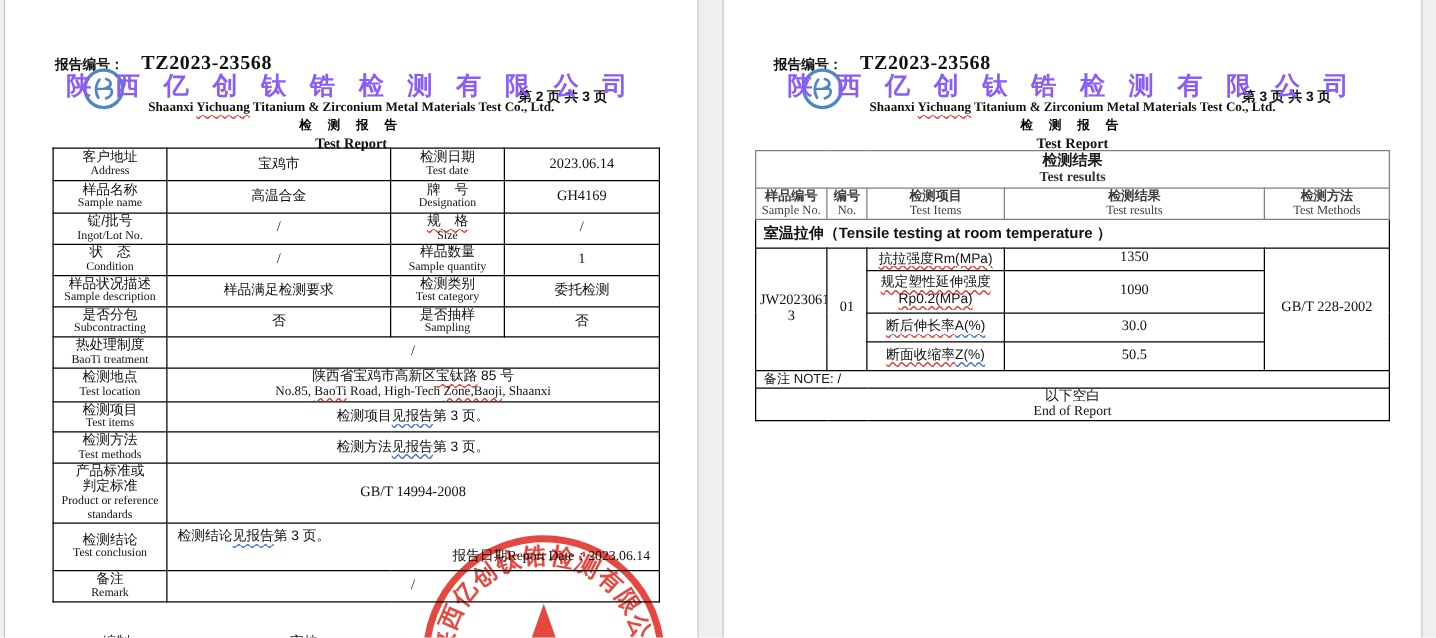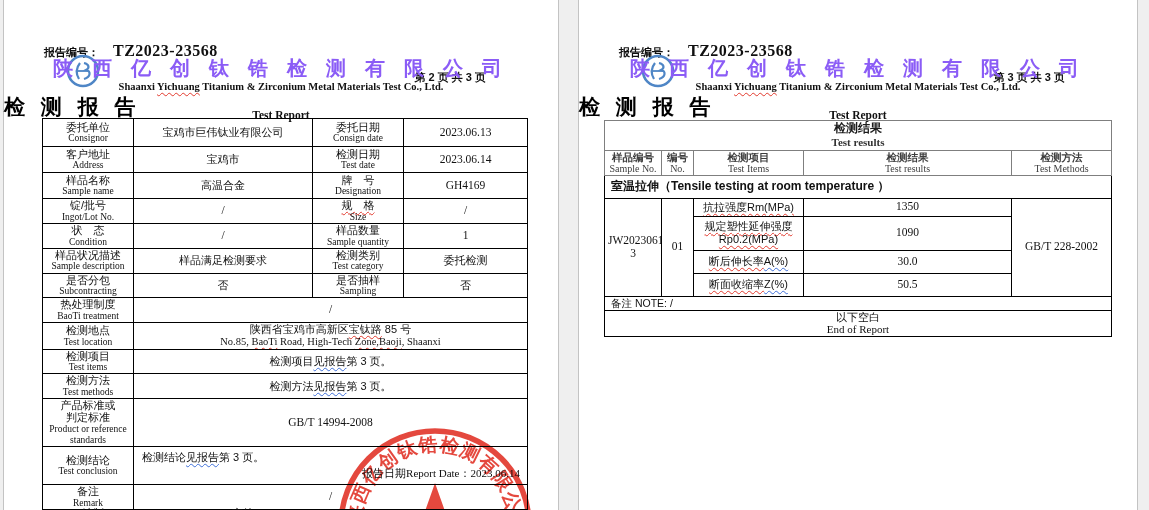--- a/index.html
+++ b/index.html
@@ -25,22 +25,22 @@
   .company-zh{
     position:absolute;top:55px;left:0;width:100%;text-align:center;
     font-size:20px;font-weight:bold;letter-spacing:7px;color:#8b5cf6;
     font-family:"Liberation Serif","DejaVu Serif",serif;white-space:nowrap;
   }
   .company-en{
     position:absolute;top:81px;left:0;width:100%;text-align:center;
     font-size:10.5px;font-weight:bold;font-family:"Liberation Serif",serif;white-space:nowrap;
   }
   .title-zh{
-    position:absolute;top:93px;left:0;width:100%;
-    font-size:21px;font-weight:bold;letter-spacing:5px;color:#000;white-space:nowrap;
+    position:absolute;top:93px;left:0;width:100%;text-align:center;
+    font-size:10px;font-weight:bold;letter-spacing:5px;color:#000;white-space:nowrap;
   }
   .title-en{
     position:absolute;top:109px;left:0;width:100%;text-align:center;
     font-size:11.5px;font-weight:bold;font-family:"Liberation Serif",serif;
   }
 
   
   .wr{text-decoration-line:underline;text-decoration-style:wavy;text-decoration-color:#e23a2e;text-decoration-thickness:1px;text-underline-offset:2px;}
   .wb{text-decoration-line:underline;text-decoration-style:wavy;text-decoration-color:#3f6fd8;text-decoration-thickness:1px;text-underline-offset:2px;}
 
@@ -91,32 +91,20 @@
 
   <table class="doc" id="consign-table">
     <colgroup>
         <col style="width:91px">
         <col style="width:179px">
         <col style="width:91px">
         <col style="width:124px">
       </colgroup>
 
     <tbody>
-        <tr style="height:28px">
-      <td>
-            <div class="zh">委托单位</div>
-            <div class="en">Consignor</div>
-          </td>
-      <td>宝鸡市巨伟钛业有限公司</td>
-      <td>
-            <div class="zh">委托日期</div>
-            <div class="en">Consign date</div>
-          </td>
-      <td class="sv">2023.06.13</td>
-    </tr>
     <tr style="height:26px">
       <td>
             <div class="zh">客户地址</div>
             <div class="en">Address</div>
           </td>
       <td>宝鸡市</td>
       <td>
             <div class="zh">检测日期</div>
             <div class="en">Test date</div>
           </td>

